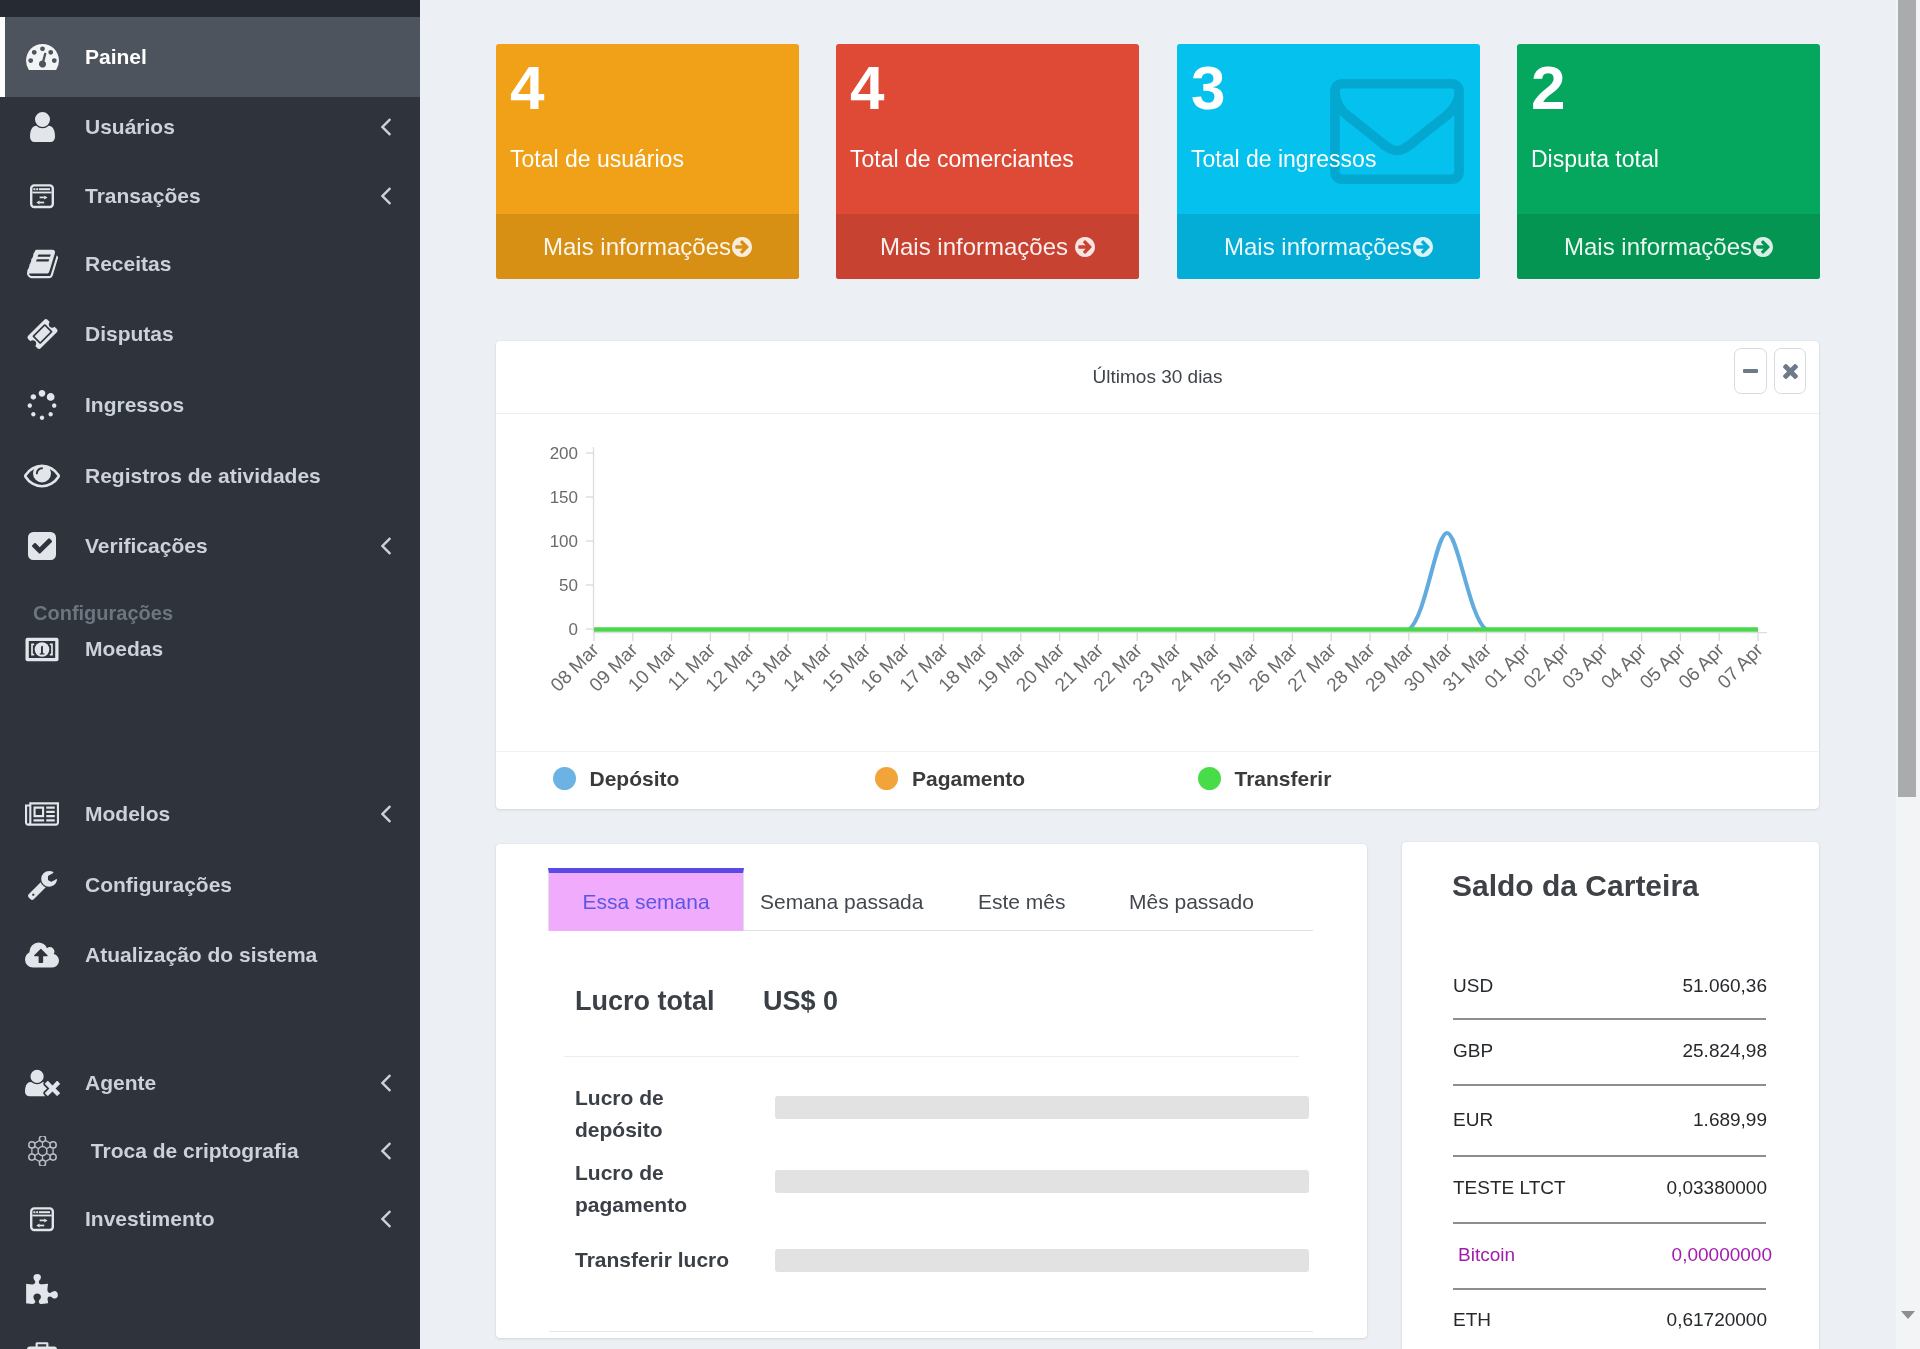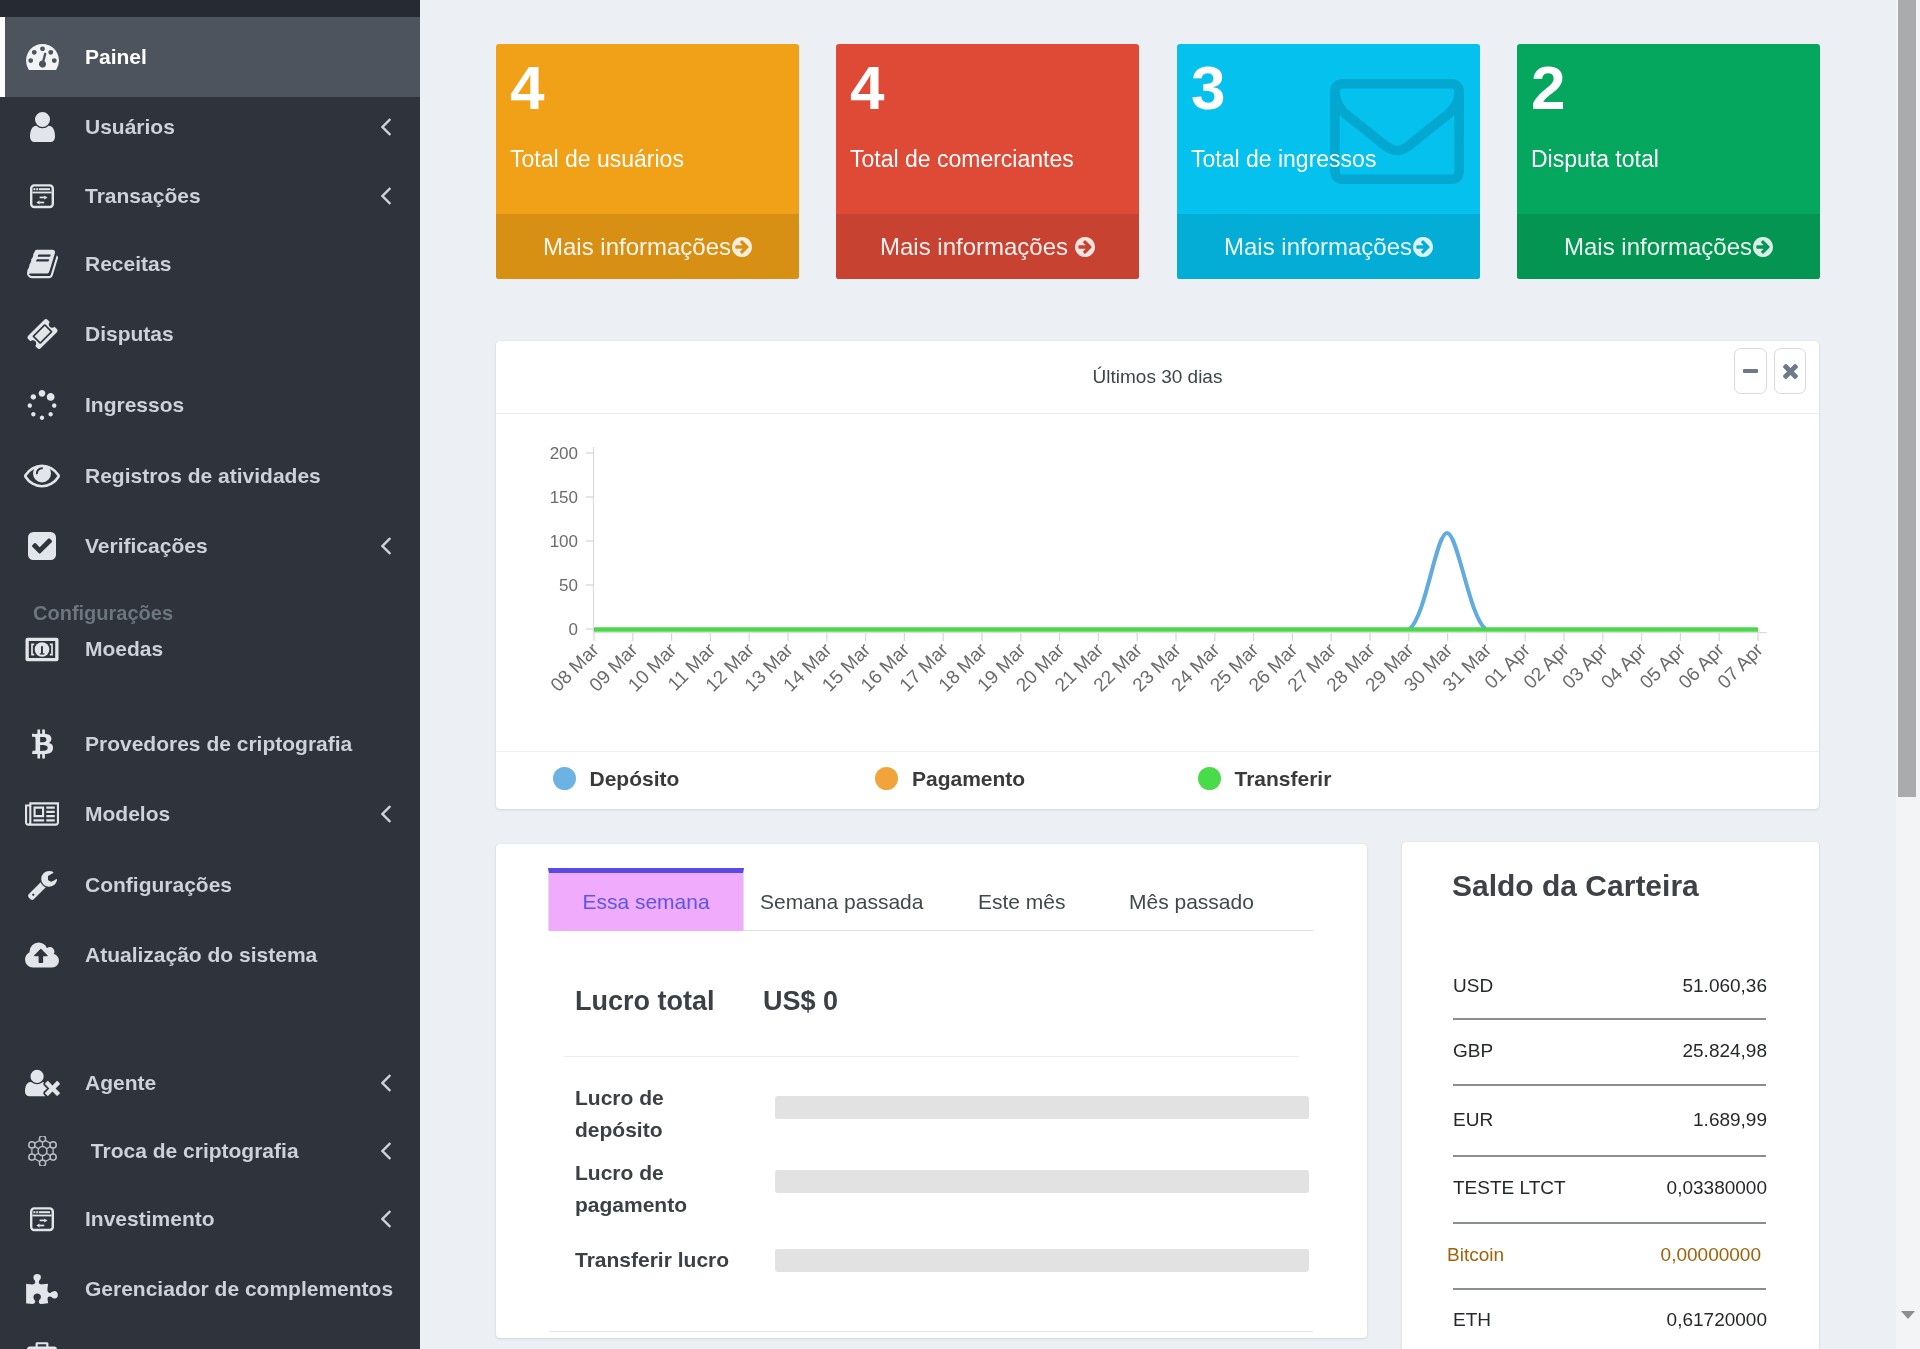--- a/index.html
+++ b/index.html
@@ -135,28 +135,20 @@
 <rect x="0.5" y="0.8" width="33" height="23.4" rx="2" fill="#e2e5e9"></rect>
 <rect x="3.8" y="4.0" width="26.4" height="17.0" fill="#2e333c"></rect>
 <path d="M9.2 7.4 h-2.2 v10.2 h2.2" fill="none" stroke="#e2e5e9" stroke-width="1.7"></path>
 <path d="M24.8 7.4 h2.2 v10.2 h-2.2" fill="none" stroke="#e2e5e9" stroke-width="1.7"></path>
 <circle cx="17" cy="12.5" r="7.3" fill="#e2e5e9"></circle>
 <path d="M16 9.6 l1.9 -0.9 v8.2 h-1.9 z M14.8 16.2 h4.6 v1.4 h-4.6 z" fill="#2e333c"></path>
 </svg>
       </div>
       <div class="ntxt">Moedas</div>
     </div>
-<div style="position:absolute;left:0;top:709px;width:420px;height:70px">
-      <div class="nico">
-        <svg viewBox="56 -1408 1202 1664" style="width:21px;height:30px;fill:#e2e5e9;" preserveAspectRatio="xMidYMid meet">
-          <use href="#g_btc"></use>
-        </svg>
-      </div>
-      <div class="ntxt">Provedores de criptografia</div>
-    </div>
 <div style="position:absolute;left:0;top:779px;width:420px;height:70px">
       <div class="nico">
         <svg viewBox="0 -1408 2048 1408" style="width:34px;height:26px;fill:#e2e5e9;" preserveAspectRatio="xMidYMid meet">
           <use href="#g_newspaper"></use>
         </svg>
       </div>
       <div class="ntxt">Modelos</div>
       <div class="narr">
         <svg viewBox="45 -1075 582 998" style="width:10px;height:22px;fill:#ccd2d9;" preserveAspectRatio="xMidYMid meet">
           <use href="#g_angleleft"></use>
@@ -243,21 +235,20 @@
           <use href="#g_angleleft"></use>
         </svg>
       </div>
     </div>
 <div style="position:absolute;left:0;top:1254px;width:420px;height:70px">
       <div class="nico">
         <svg viewBox="0 -1536 1664 1572" style="width:32px;height:30px;fill:#e2e5e9;" preserveAspectRatio="xMidYMid meet">
           <use href="#g_puzzle"></use>
         </svg>
       </div>
-      <div class="ntxt">Gerenciador de complementos</div>
     </div>
 <div class="nico" style="top:1341px;height:70px;align-items:flex-start">
       <svg viewBox="0 -1536 1792 1536" style="width:30px;height:28px;fill:#e2e5e9;" preserveAspectRatio="xMidYMid meet">
         <use href="#g_briefcase"></use>
       </svg>
     </div>
 </div>
 <div style="position:absolute;left:496px;top:44px;width:303px;height:235px;background:#f0a117;border-radius:3px;color:#fff">
 
 <div style="position:absolute;left:14px;top:13px;font-size:62px;font-weight:700;line-height:1">4</div>
@@ -419,21 +410,21 @@
       <span style="margin-left:auto">25.824,98</span>
     </div>
     <div style="position:absolute;left:51px;top:265px;width:314px;height:26px;display:flex;align-items:center;font-size:19px;color:#26292c">
       <span>EUR</span>
       <span style="margin-left:auto">1.689,99</span>
     </div>
     <div style="position:absolute;left:51px;top:333px;width:314px;height:26px;display:flex;align-items:center;font-size:19px;color:#26292c">
       <span>TESTE LTCT</span>
       <span style="margin-left:auto">0,03380000</span>
     </div>
-    <div style="position:absolute;left:45px;top:400px;width:314px;height:26px;display:flex;align-items:center;font-size:19px;color:#a16207">
+    <div style="position:absolute;left:56px;top:400px;width:314px;height:26px;display:flex;align-items:center;font-size:19px;color:#a21caf">
       <span>Bitcoin</span>
       <span style="margin-left:auto">0,00000000</span>
     </div>
     <div style="position:absolute;left:51px;top:465px;width:314px;height:26px;display:flex;align-items:center;font-size:19px;color:#26292c">
       <span>ETH</span>
       <span style="margin-left:auto">0,61720000</span>
     </div>
     <div style="position:absolute;left:51px;top:176px;width:313px;height:0;border-top:2px solid #8a8d91"></div>
     <div style="position:absolute;left:51px;top:242px;width:313px;height:0;border-top:2px solid #8a8d91"></div>
     <div style="position:absolute;left:51px;top:313px;width:313px;height:0;border-top:2px solid #8a8d91"></div>

